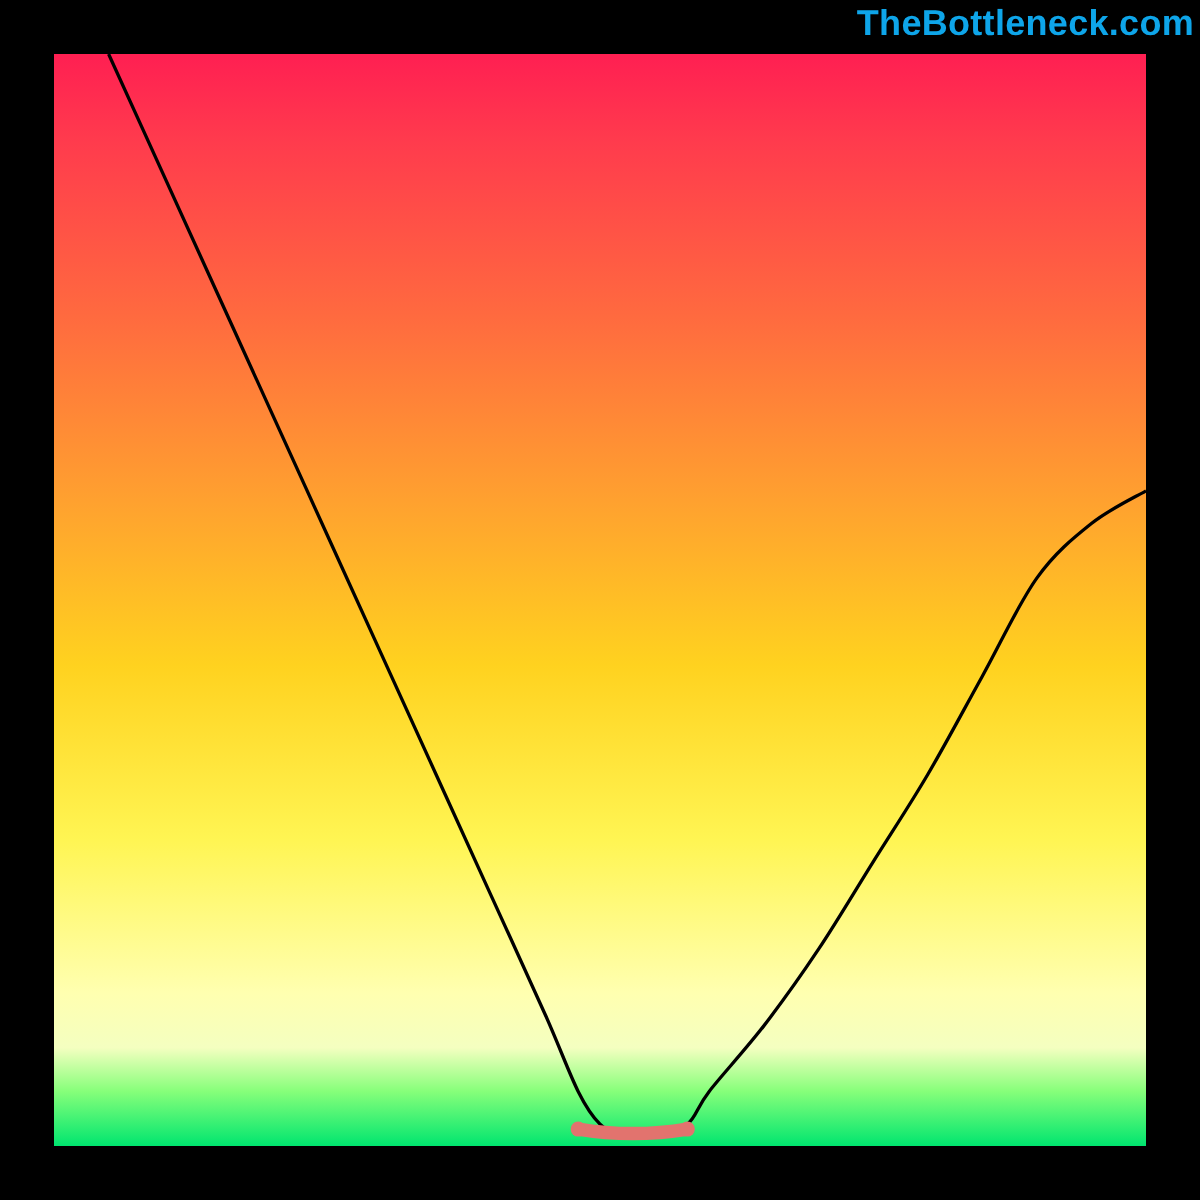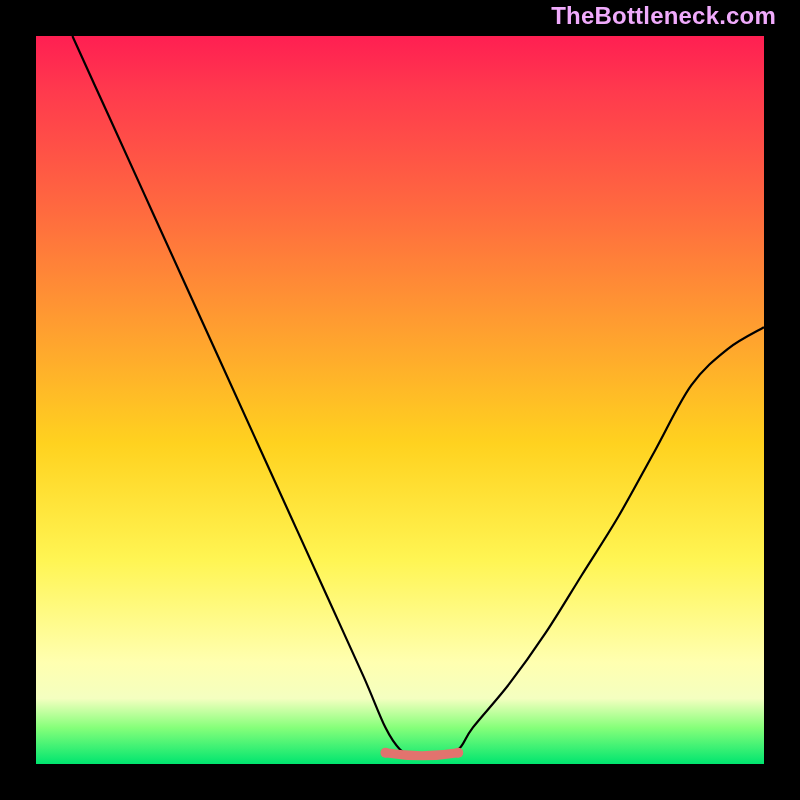--- a/index.html
+++ b/index.html
@@ -6,25 +6,25 @@
   html, body { width: 800px; height: 800px; overflow: hidden; background: #fff; }
   .frame {
     position: relative;
     width: 800px;
     height: 800px;
     background: #000;
   }
   .watermark {
     position: absolute;
     top: 2px;
-    right: 24px;
+    right: 4px;
     font-family: Arial, Helvetica, sans-serif;
     font-size: 24px;
     font-weight: 700;
-    color: #f0abfc;
+    color: #0ea5e9;
     letter-spacing: 0.2px;
     z-index: 10;
   }
   .plot-area {
     position: absolute;
     left: 36px;
     top: 36px;
     width: 728px;
     height: 728px;
     overflow: hidden;

